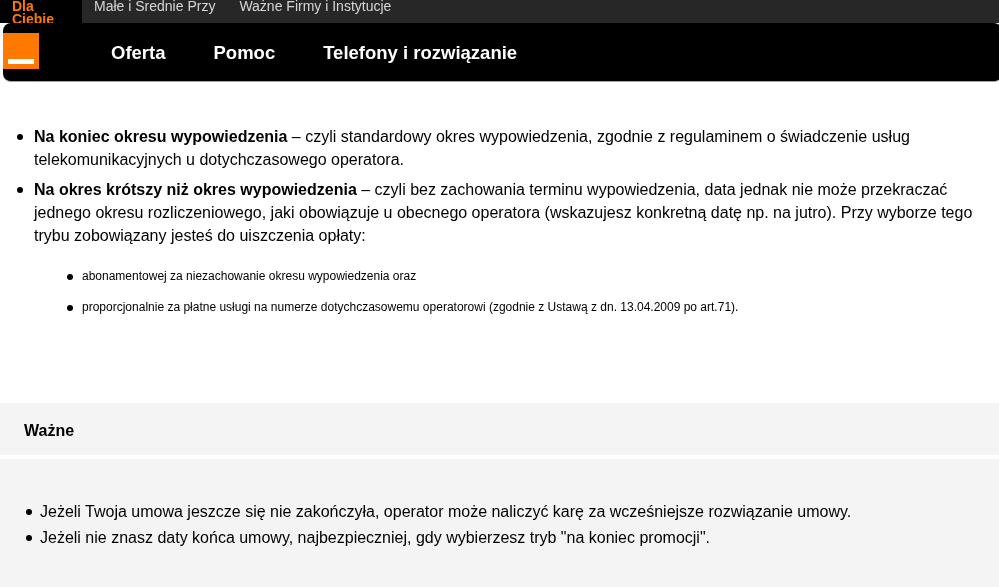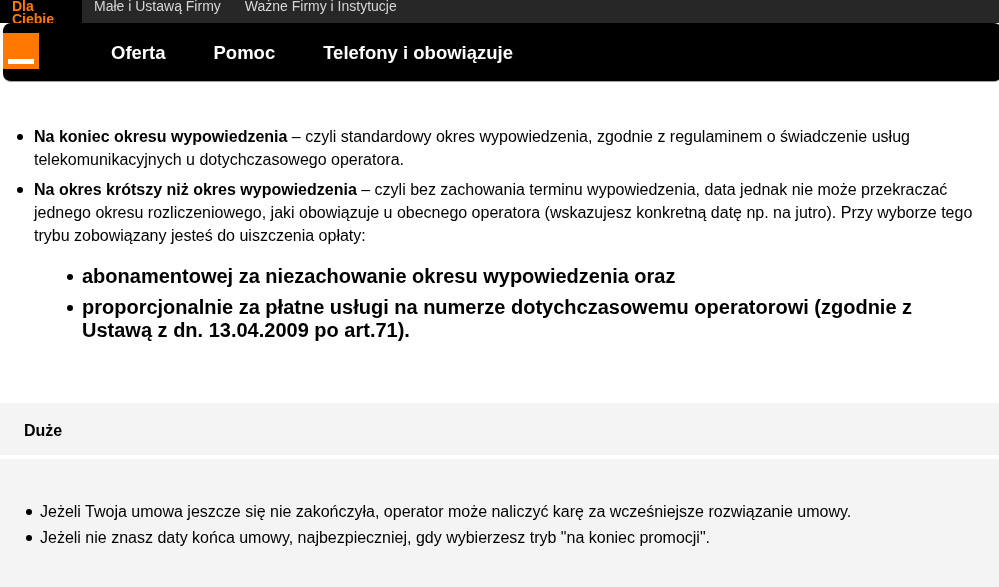--- a/index.html
+++ b/index.html
@@ -17,69 +17,69 @@
   .navlinks .link { color: #fff; font-weight: bold; font-size: 18.5px; margin-right: 48px; }
 
   .content { position: absolute; left: 0; top: 83px; width: 999px; }
   ul.main { position: absolute; left: 34px; top: 42px; width: 950px; list-style: none; }
   ul.main > li { position: relative; font-size: 16px; line-height: 23px; margin-bottom: 7px; }
   ul.main > li::before, ul.sub > li::before, ul.notes > li::before {
     content: ""; position: absolute; width: 6px; height: 6px; border-radius: 50%; background: #000;
   }
   ul.main > li::before { left: -17px; top: 9px; }
   ul.sub { list-style: none; margin-top: 18px; margin-left: 48px; }
-  ul.sub > li { position: relative; font-size: 20px; line-height: 23px; margin-bottom: 8px; font-weight: bold; }
+  ul.sub > li { position: relative; font-size: 12px; line-height: 23px; margin-bottom: 8px; }
   ul.sub > li::before { left: -15px; top: 9px; }
 
   .important { position: absolute; left: 0; top: 403px; width: 999px; height: 184px; }
   .important .head { position: absolute; left: 0; top: 0; width: 999px; height: 52px; background: #f4f4f4; }
   .important .head .title { position: absolute; left: 24px; top: 19px; font-weight: bold; font-size: 16px; }
   .important .body { position: absolute; left: 0; top: 56px; width: 999px; height: 128px; background: #f4f4f4; }
   ul.notes { list-style: none; position: absolute; left: 40px; top: 41px; }
   ul.notes > li { position: relative; font-size: 16px; line-height: 23px; margin-bottom: 3px; }
   ul.notes > li::before { left: -14px; top: 9px; }
 </style>
 </head>
 <body>
 
 <div class="topbar">
   <div class="tab active">Dla Ciebie</div>
-  <div class="tab">Małe i Ustawą Firmy</div>
+  <div class="tab">Małe i Średnie Przy</div>
   <div class="tab">Ważne Firmy i Instytucje</div>
 </div>
 
 <div class="mainnav">
   <div class="logo">
       <div class="bar"></div>
     </div>
   <div class="navlinks">
     <div class="link">Oferta</div>
     <div class="link">Pomoc</div>
-    <div class="link">Telefony i obowiązuje</div>
+    <div class="link">Telefony i rozwiązanie</div>
   </div>
 </div>
 
 <div class="content">
   <ul class="main">
     <li>
       <b>Na koniec okresu wypowiedzenia</b><span> – czyli standardowy okres wypowiedzenia, zgodnie z regulaminem o świadczenie usług telekomunikacyjnych u dotychczasowego operatora.</span>
     </li>
     <li>
       <b>Na okres krótszy niż okres wypowiedzenia</b><span> – czyli bez zachowania terminu wypowiedzenia, data jednak nie może przekraczać jednego okresu rozliczeniowego, jaki obowiązuje u obecnego operatora (wskazujesz konkretną datę np. na jutro). Przy wyborze tego trybu zobowiązany jesteś do uiszczenia opłaty:</span>
       <ul class="sub">
         <li>abonamentowej za niezachowanie okresu wypowiedzenia oraz</li>
         <li>proporcjonalnie za płatne usługi na numerze dotychczasowemu operatorowi (zgodnie z Ustawą z dn. 13.04.2009 po art.71).</li>
       </ul>
     </li>
   </ul>
 </div>
 
 <div class="important">
   <div class="head">
-    <div class="title">Duże</div>
+    <div class="title">Ważne</div>
   </div>
   <div class="body">
     <ul class="notes">
       <li>Jeżeli Twoja umowa jeszcze się nie zakończyła, operator może naliczyć karę za wcześniejsze rozwiązanie umowy.</li>
       <li>Jeżeli nie znasz daty końca umowy, najbezpieczniej, gdy wybierzesz tryb "na koniec promocji".</li>
     </ul>
   </div>
 </div>
 
 </body></html>

